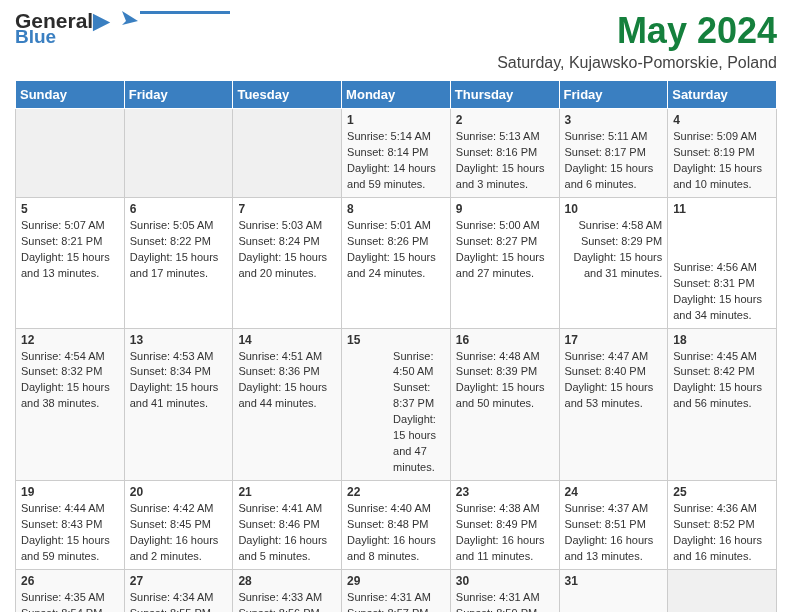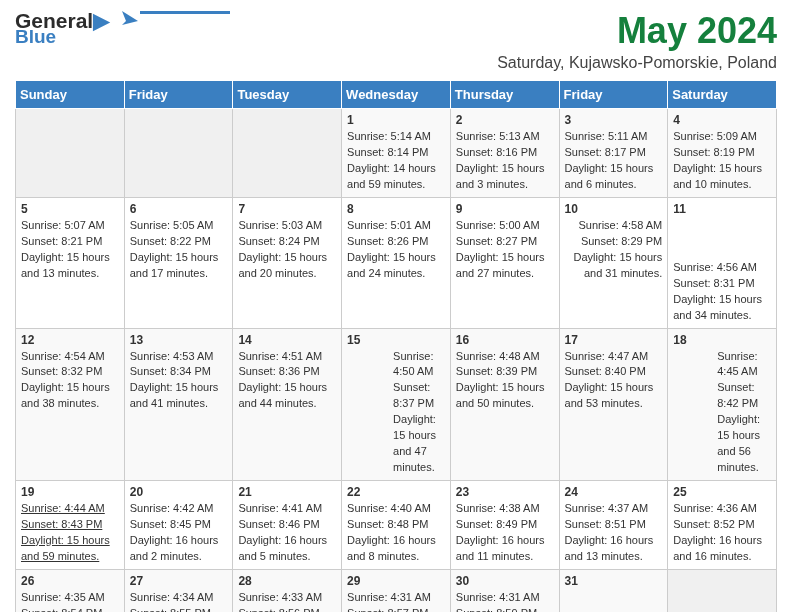--- a/index.html
+++ b/index.html
@@ -100,21 +100,21 @@
     <div class="location-title">Saturday, Kujawsko-Pomorskie, Poland</div>
   </div>
 </div>
 
 <table>
   <thead>
     <tr id="header-row">
         <th>Sunday</th>
         <th>Friday</th>
         <th>Tuesday</th>
-        <th>Wednesday</th>
+        <th>Monday</th>
         <th>Thursday</th>
         <th>Friday</th>
         <th>Saturday</th>
       </tr>
   </thead>
   <tbody id="calendar-body">
       <tr>
         <td class="empty-cell"></td>
         <td class="empty-cell"></td>
         <td class="empty-cell"></td>
@@ -236,30 +236,30 @@
         </td>
         <td>
           <span class="day-num">17</span>
           <div class="cell-info" style="white-space: pre-line;">Sunrise: 4:47 AM
 Sunset: 8:40 PM
 Daylight: 15 hours
 and 53 minutes.</div>
         </td>
         <td>
           <span class="day-num">18</span>
-          <div class="cell-info" style="white-space: pre-line; margin-left: 44px;">Sunrise: 4:45 AM
+          <div class="cell-info" style="white-space: pre-line;">Sunrise: 4:45 AM
 Sunset: 8:42 PM
 Daylight: 15 hours
 and 56 minutes.</div>
         </td>
       </tr>
       <tr>
         <td>
           <span class="day-num">19</span>
-          <div class="cell-info" style="white-space: pre-line; text-decoration: underline;">Sunrise: 4:44 AM
+          <div class="cell-info" style="white-space: pre-line;">Sunrise: 4:44 AM
 Sunset: 8:43 PM
 Daylight: 15 hours
 and 59 minutes.</div>
         </td>
         <td>
           <span class="day-num">20</span>
           <div class="cell-info" style="white-space: pre-line;">Sunrise: 4:42 AM
 Sunset: 8:45 PM
 Daylight: 16 hours
 and 2 minutes.</div>

